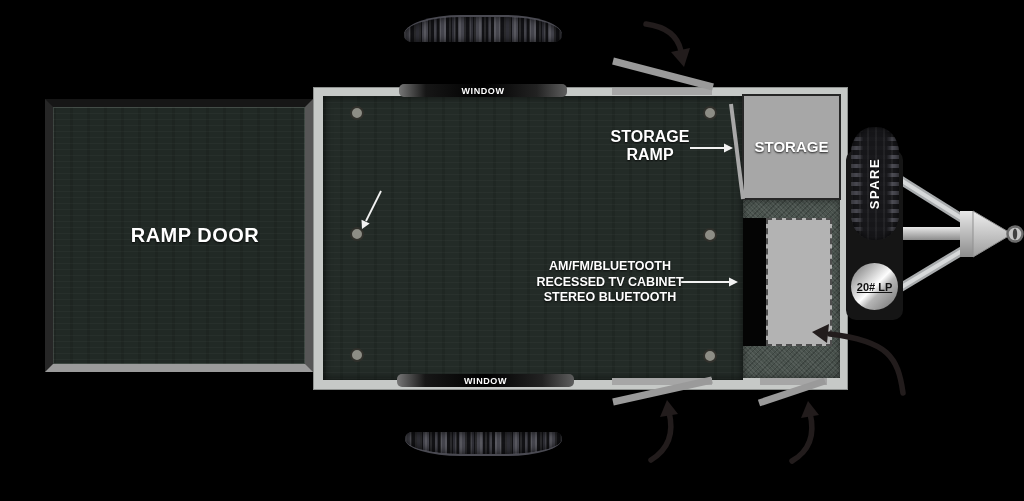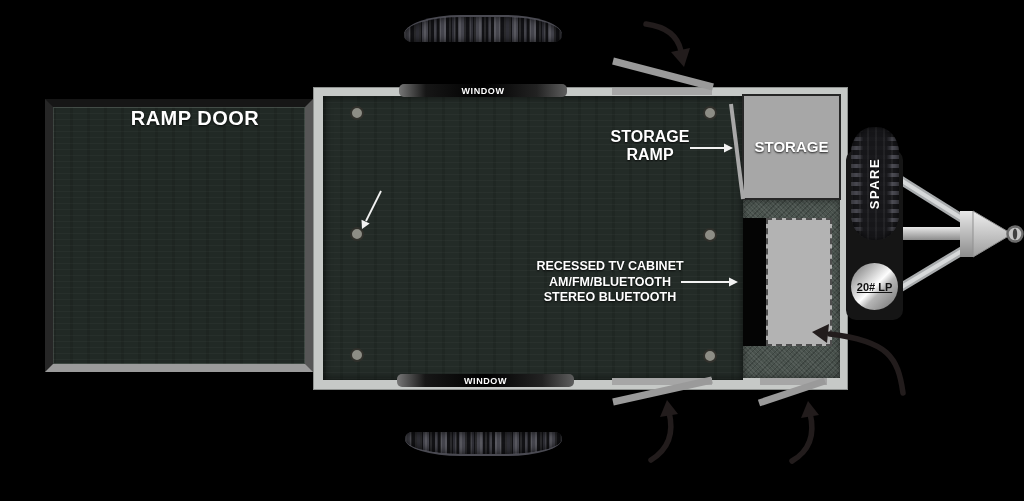--- a/index.html
+++ b/index.html
@@ -22,21 +22,21 @@
   .floor{background-color:#232b27;
     background-image:
       repeating-linear-gradient(180deg, rgba(255,255,255,0.028) 0 1px, rgba(0,0,0,0) 1px 6px),
       repeating-linear-gradient(90deg, rgba(0,0,0,0.10) 0 3px, rgba(0,0,0,0) 3px 17px);
     box-shadow:inset 0 0 10px rgba(0,0,0,.65);}
 
   
   .ramp{border-top:8px solid #161616;border-left:8px solid #262626;
         border-right:8px solid #565656;border-bottom:8px solid #9b9b9b;
         background:#101010;}
-  .ramp-inner{position:absolute;inset:0;display:flex;align-items:flex-start;justify-content:center;
+  .ramp-inner{position:absolute;inset:0;display:flex;align-items:center;justify-content:center;
     background-color:#212925;
     background-image:
       repeating-linear-gradient(180deg, rgba(255,255,255,0.028) 0 1px, rgba(0,0,0,0) 1px 6px),
       repeating-linear-gradient(90deg, rgba(0,0,0,0.10) 0 3px, rgba(0,0,0,0) 3px 17px);
     box-shadow:inset 0 0 0 1px rgba(170,180,175,.22);padding-left:32px;}
 
   .label{color:#fff;font-weight:bold;text-align:center;text-shadow:0 1px 2px rgba(0,0,0,.85);line-height:1.12;}
 
   
   .window{background:linear-gradient(90deg,#777 0%,#161616 16%,#000 50%,#222 82%,#5e5e5e 100%);
@@ -188,18 +188,18 @@
     <polygon points="738,282 729,277.5 729,286.5" fill="#f2f2f2"></polygon>
   </svg>
 
 
   <div class="abs label" style="left:595px;top:128px;width:110px;font-size:16px;">
     <div>STORAGE</div>
     <div>RAMP</div>
   </div>
 
   <div class="abs label" style="left:528px;top:259px;width:164px;font-size:12.5px;line-height:15.5px;">
+    <div>AM/FM/BLUETOOTH</div>
     <div>RECESSED TV CABINET</div>
-    <div>AM/FM/BLUETOOTH</div>
     <div>STEREO BLUETOOTH</div>
   </div>
 
 </div>
 
 </body></html>

